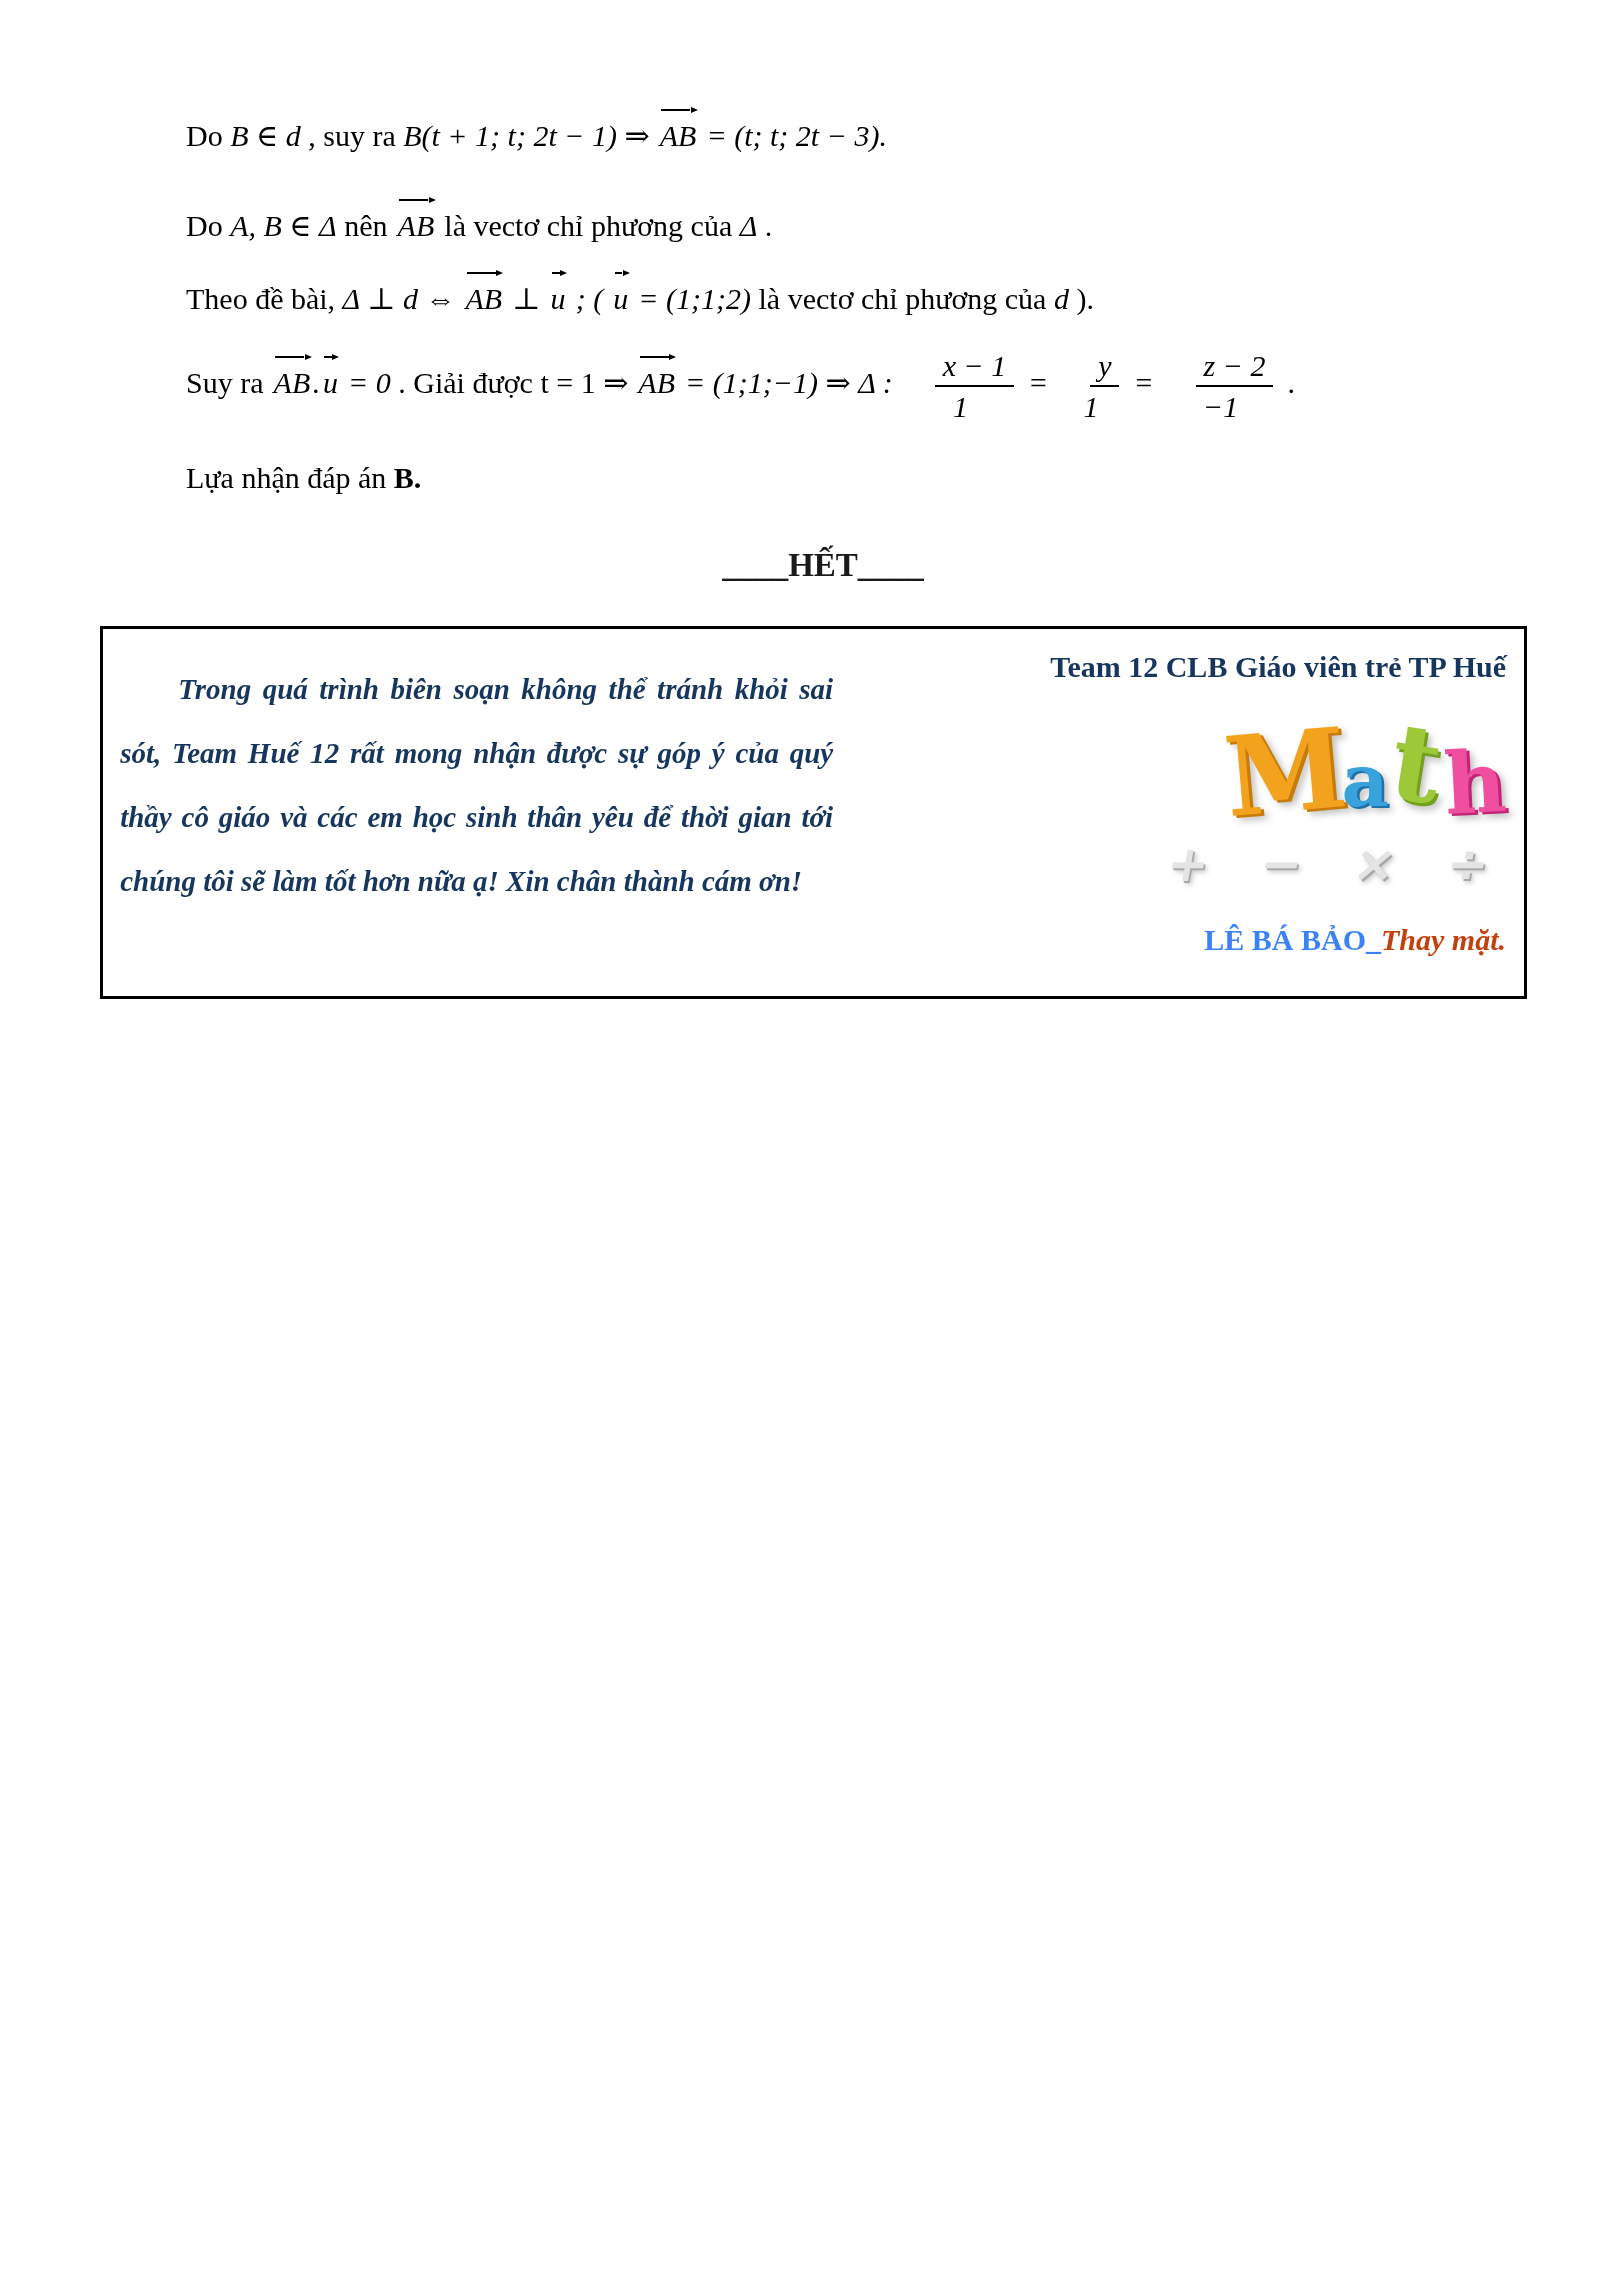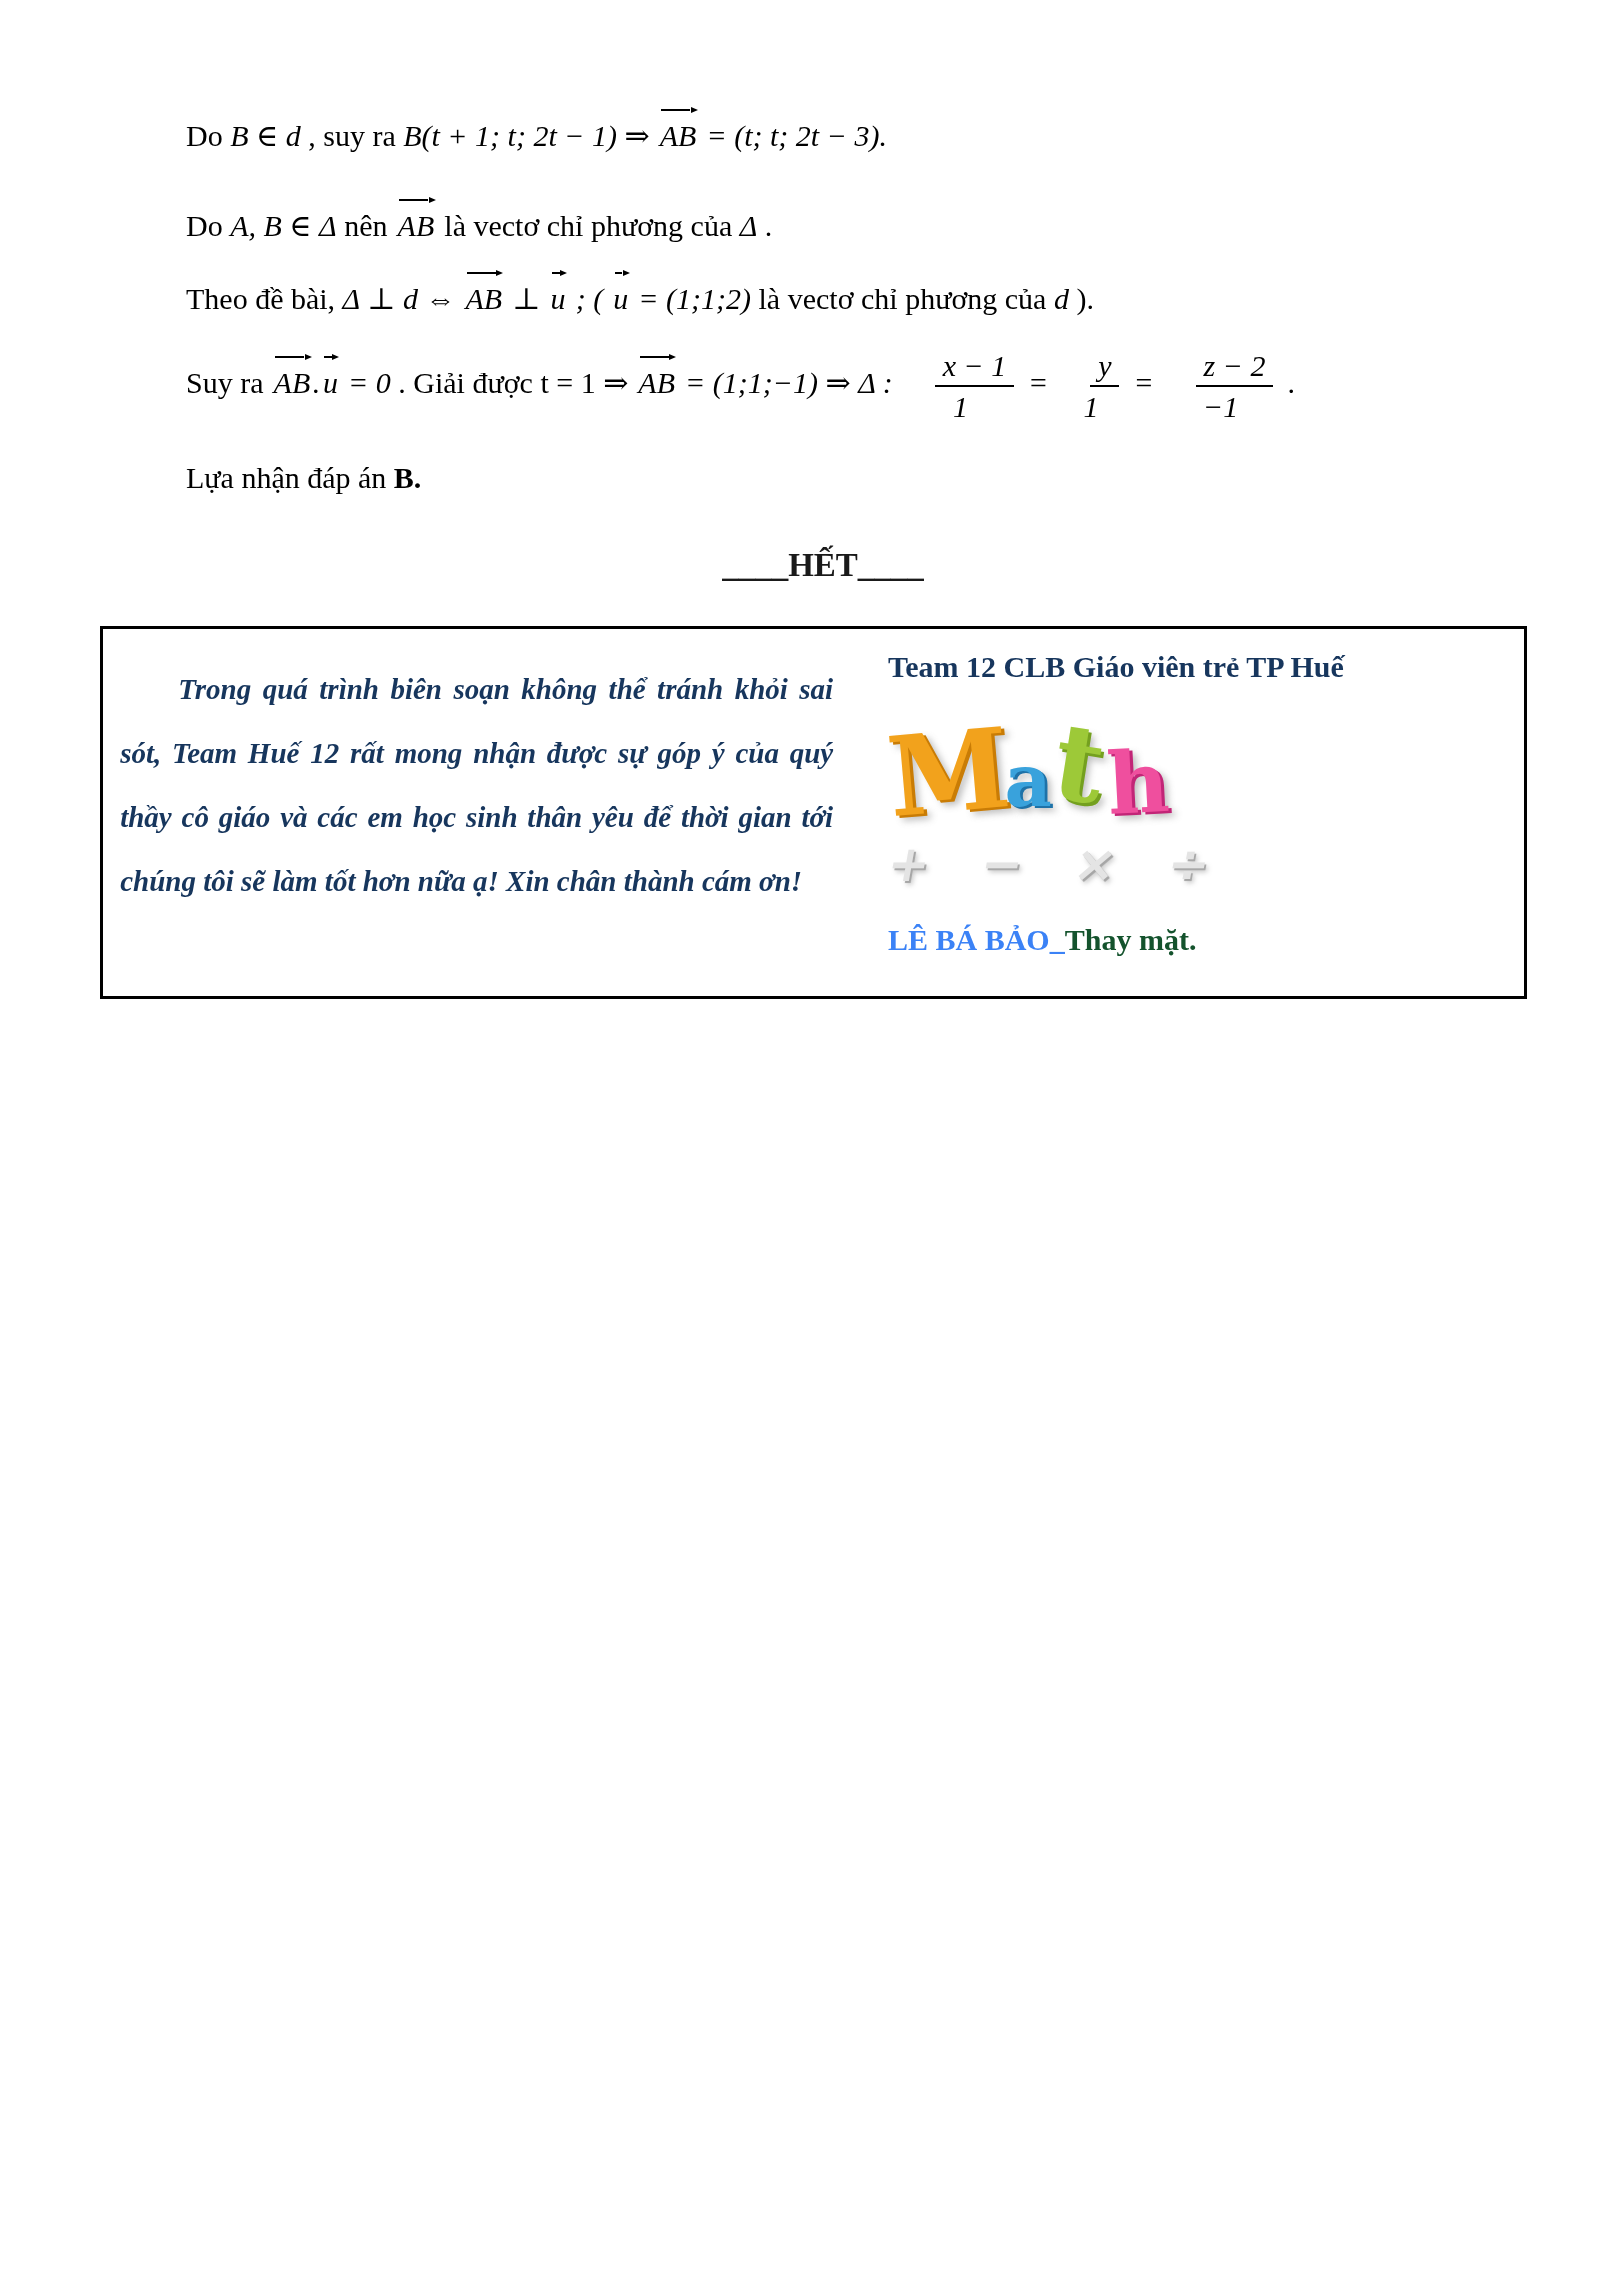--- a/index.html
+++ b/index.html
@@ -26,42 +26,42 @@
   .frac .den { display:block; padding-top:3.9px; line-height:1.05; }
   
   .het-line { position:absolute; top:535px; left:196px; width:1230px; margin:12px; text-align:center;
               font-size:33px; font-weight:bold; color:#1a1a1a; }
   
   .footer-box { position:absolute; left:100px; top:626px; width:1427px; height:373px;
                 border:3.3px solid #000; box-sizing:border-box; background:#fff; }
   .note-col { position:absolute; left:5.2px; top:15.7px; width:713px; margin:12px;
               font-size:29px; font-weight:bold; font-style:italic; color:#17365D;
               text-align:justify; text-indent:58px; line-height:64px; }
-  .team-col { position:absolute; left:785px; top:21px; width:618px; text-align:left; }
+  .team-col { position:absolute; left:785px; top:21px; width:618px; text-align:right; }
   .team-title { margin:0; font-size:30px; font-weight:bold; color:#17365D; }
   
   .math-logo { margin-top:34px; }
   .ml-letters { line-height:1; white-space:nowrap; }
   .ml { display:inline-block; font-weight:bold; font-family:"DejaVu Serif",serif; }
   .ml-m { font-size:110px; color:#F2A21C; transform:rotate(-5deg);
           text-shadow:3.3px 2.6px 0 #C97C05, 6.5px 5.9px 7.9px rgba(110,110,110,.45); }
   .ml-a { font-size:73px; color:#39A2DC; transform:translateY(-5.2px); margin-left:-5.2px;
           text-shadow:2.6px 2.6px 0 #1E72A8, 5.9px 5.2px 7.2px rgba(110,110,110,.45); }
   .ml-t { font-size:106px; color:#9DC938; transform:rotate(9deg) translateY(-10.5px); margin-left:1.3px;
           text-shadow:3.3px 2.6px 0 #74A01F, 6.5px 5.9px 7.9px rgba(110,110,110,.45); }
   .ml-h { font-size:85px; color:#EF4F9E; transform:rotate(-3deg) translateY(1.3px); margin-left:5.2px;
           text-shadow:3.3px 2.6px 0 #C22577, 6.5px 5.9px 7.9px rgba(110,110,110,.45); }
   .ml-symbols { margin-top:6.5px; font-family:"DejaVu Sans","Liberation Sans",sans-serif;
                 font-weight:bold; font-size:50px; color:#E4E4E4; letter-spacing:17px;
                 transform:skewX(-10deg);
                 text-shadow:2px 2px 0.7px #A6A6A6, 3.9px 3.9px 5.2px rgba(120,120,120,.4), -0.7px -0.7px 0 #ffffff; }
   
   .signature { margin-top:30px; font-size:30px; font-weight:bold; white-space:nowrap; }
   .sig-name { color:#3b82f6; }
-  .sig-role { color:#14532d; }
+  .sig-role { color:#c2410c; font-style:italic; }
 </style>
 </head>
 <body>
 
 <div class="page">
 
   <p class="sol-line" style="top:118px"><span class="t">Do </span><span class="m">B ∈ d</span><span class="t"> , suy ra </span><span class="m">B(t + 1; t; 2t − 1) </span><span class="t">⇒ </span><span class="vec"><span class="vec-arrow"></span><span>AB</span></span><span class="m"> = (t; t; 2t − 3).</span></p>
 
   <p class="sol-line" style="top:208px"><span class="t">Do </span><span class="m">A, B ∈ Δ</span><span class="t"> nên </span><span class="vec"><span class="vec-arrow"></span><span>AB</span></span><span class="t"> là vectơ chỉ phương của </span><span class="m">Δ</span><span class="t"> .</span></p>
 

